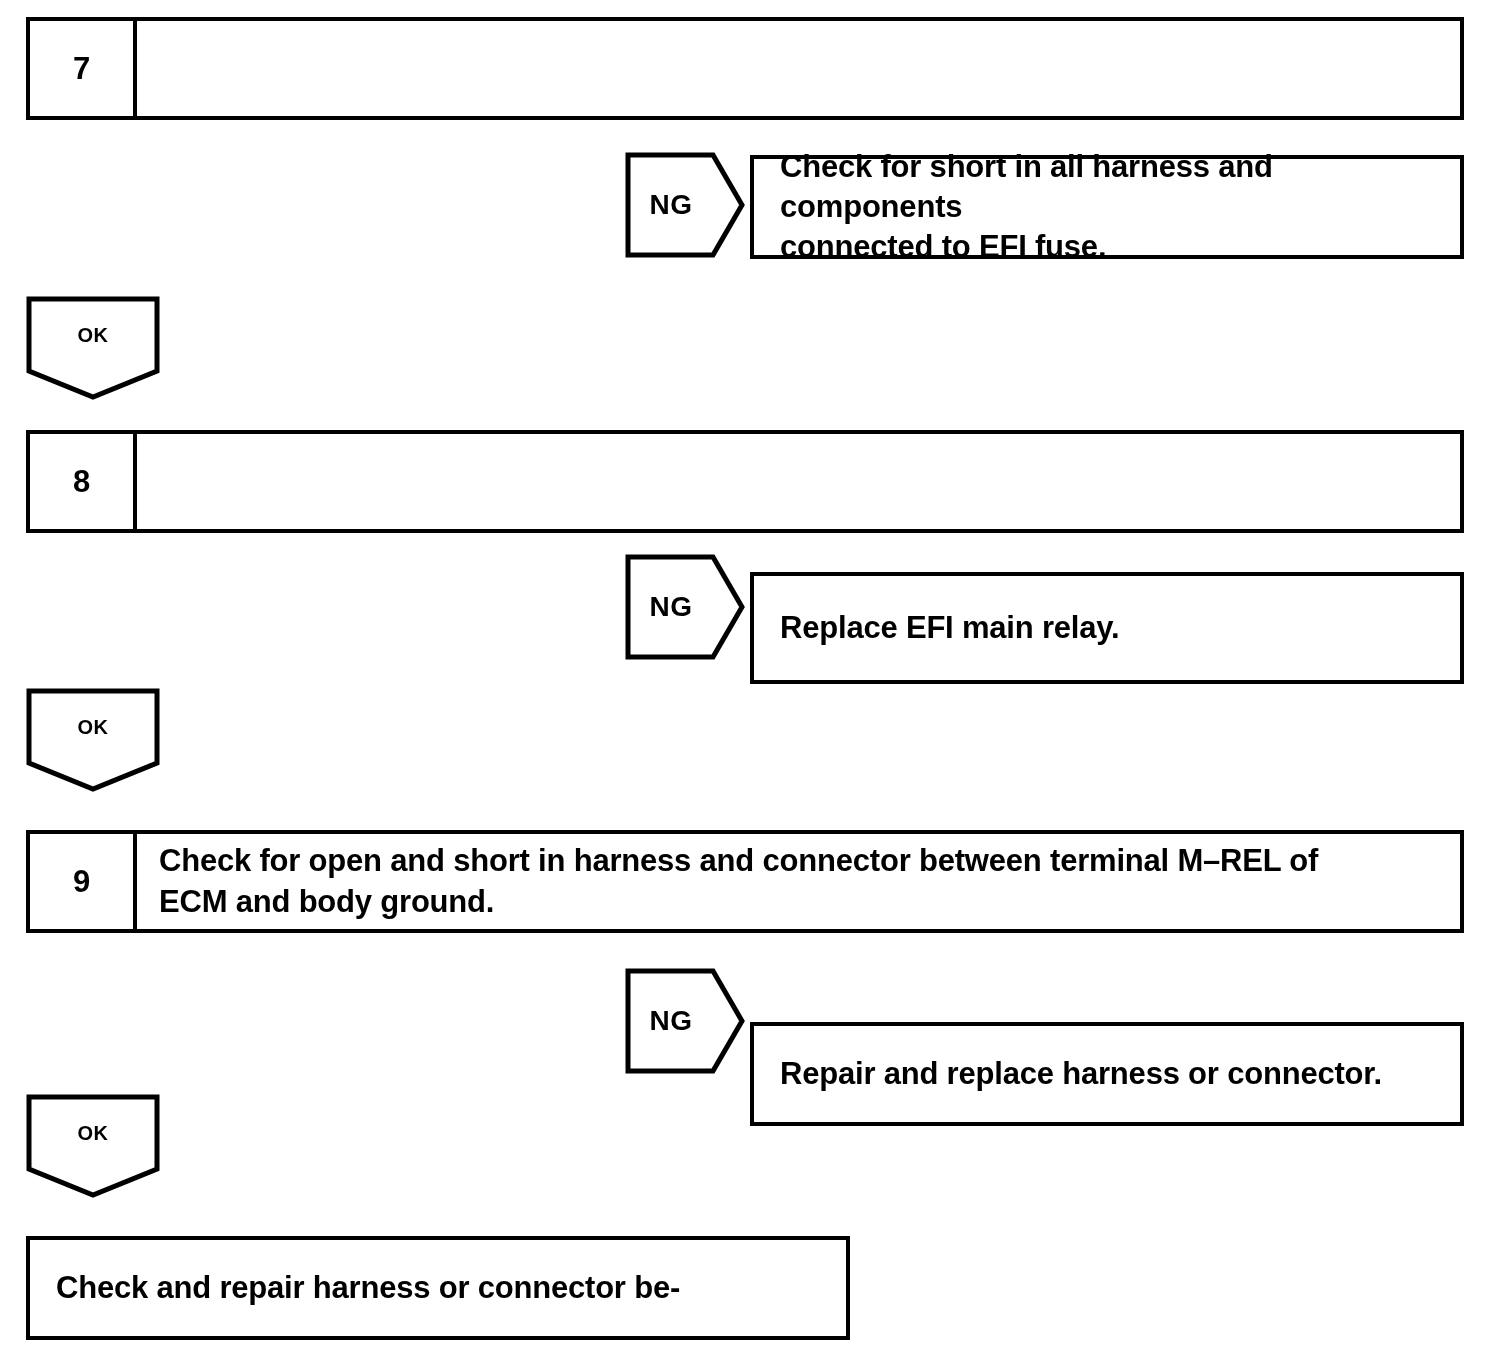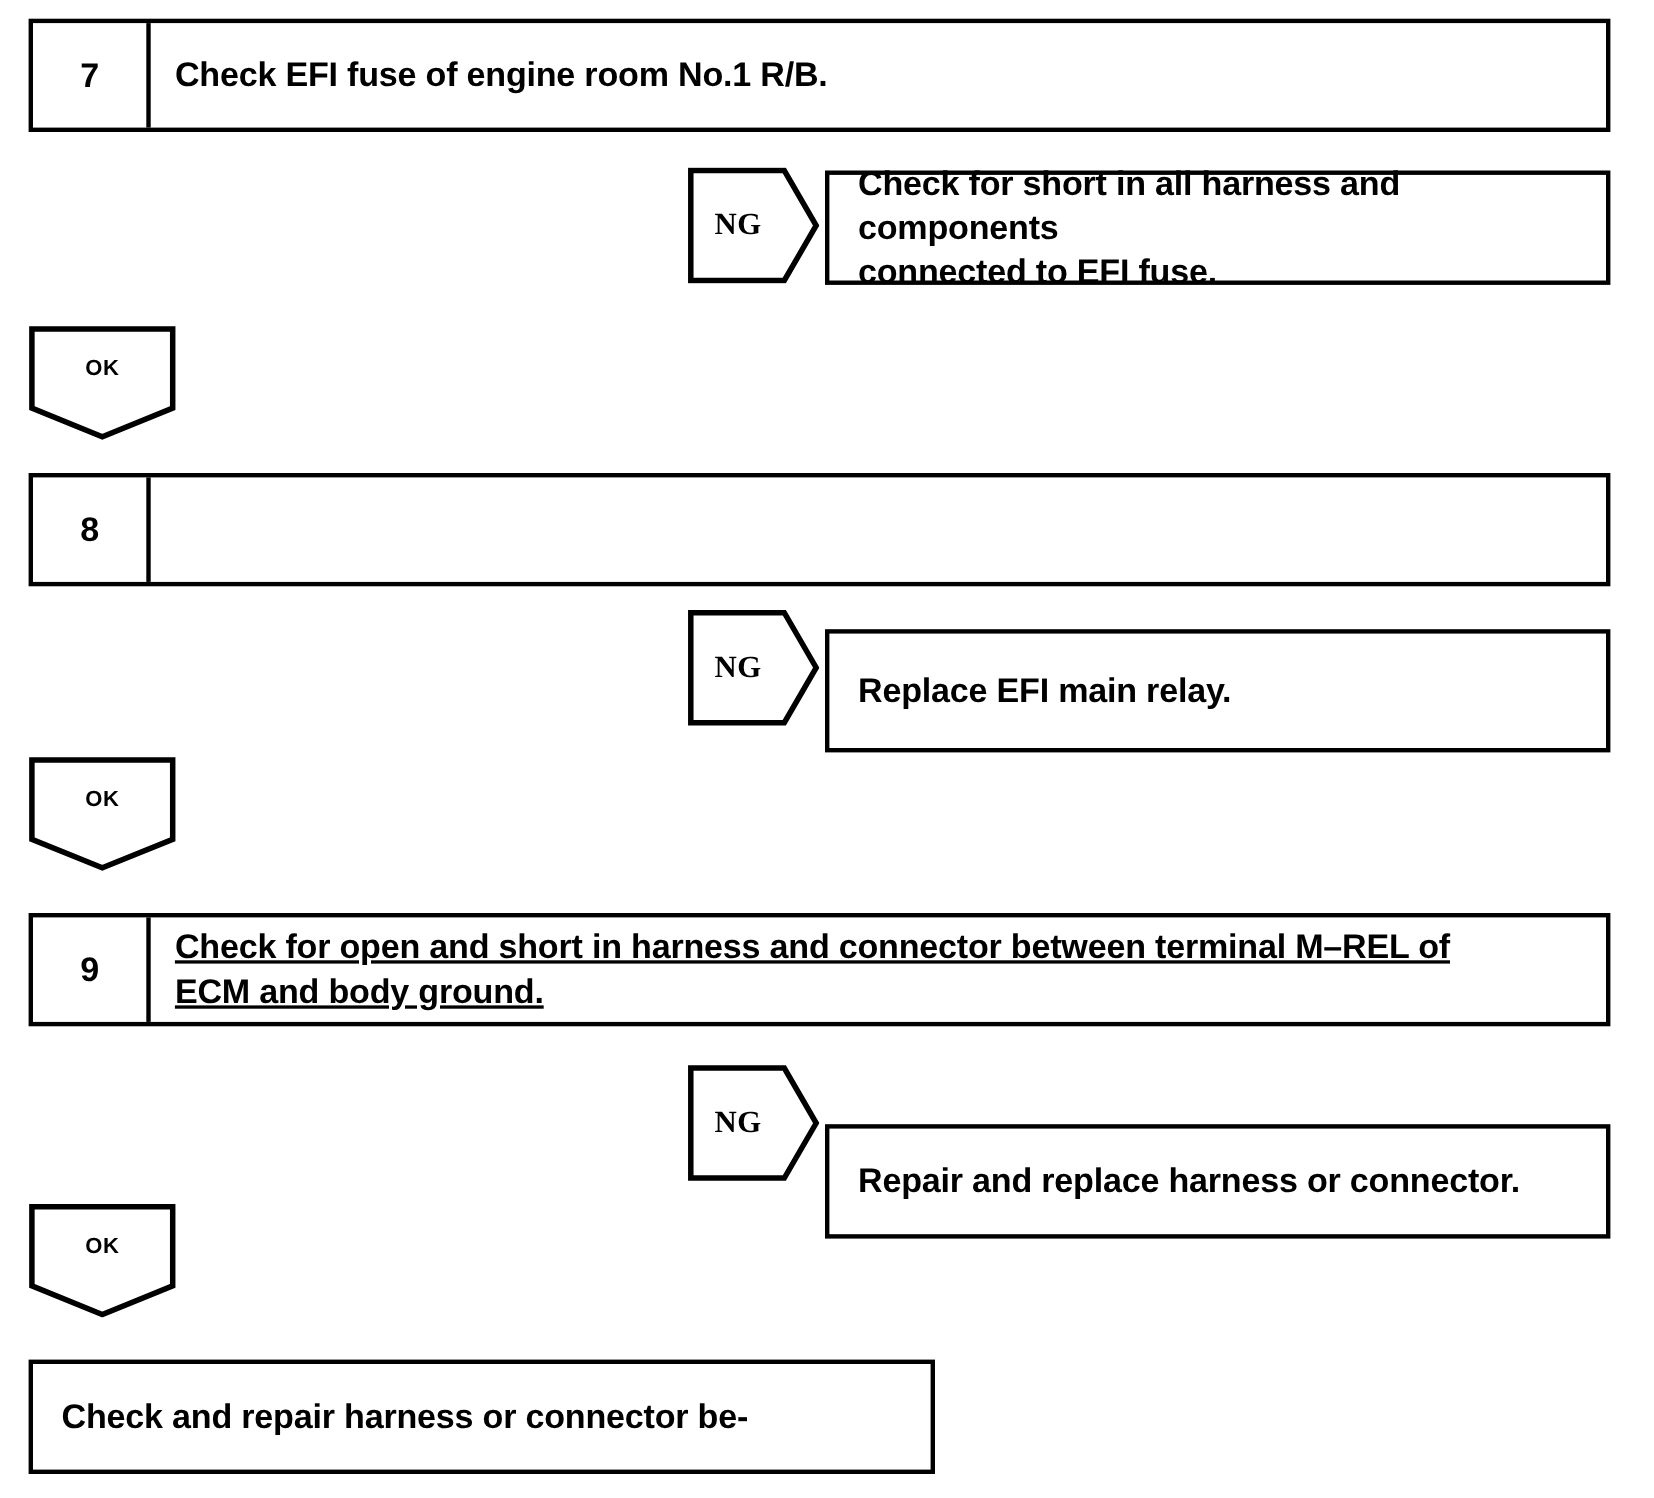--- a/index.html
+++ b/index.html
@@ -47,21 +47,20 @@
     align-items: center;
     padding-left: 22px;
     padding-right: 14px;
     font-size: 31px;
     font-weight: bold;
     line-height: 1.30;
     letter-spacing: -0.2px;
   }
   .step-text.two-line {
     align-items: center;
-    text-decoration: underline;
   }
 
   
   .plain-box {
     position: absolute;
     box-sizing: border-box;
     border: 4px solid #000;
     background: #fff;
     display: flex;
     align-items: center;
@@ -88,21 +87,20 @@
     left: 0;
     top: 0;
     width: 92px;
     height: 106px;
     display: flex;
     align-items: center;
     justify-content: center;
     font-size: 28px;
     font-weight: bold;
     letter-spacing: 0.5px;
-    font-family: Liberation Serif, serif;
   }
 
   
   .ok-shape {
     position: absolute;
     width: 134px;
     height: 104px;
   }
   .ok-shape svg {
     display: block;
@@ -123,21 +121,20 @@
     letter-spacing: 0.5px;
   }
 </style>
 </head>
 <body>
 
 <div id="page">
 
   <div class="step-box" style="left:26px; top:17px; width:1438px; height:103px;">
     <div class="step-num">7</div>
-    <div class="step-text">Check EFI fuse of engine room No.1 R/B.</div>
   </div>
 
   <div class="ng-shape" style="left:625px; top:152px;">
     <svg viewBox="0 0 120 106" preserveAspectRatio="none">
       <path d="M 3 3 L 88 3 L 117 53 L 88 103 L 3 103 Z" fill="#ffffff" stroke="#000000" stroke-width="5" stroke-linejoin="miter"></path>
     </svg>
     <div class="ng-label">NG</div>
   </div>
   <div class="plain-box" style="left:750px; top:155px; width:714px; height:104px;">
     <div>

